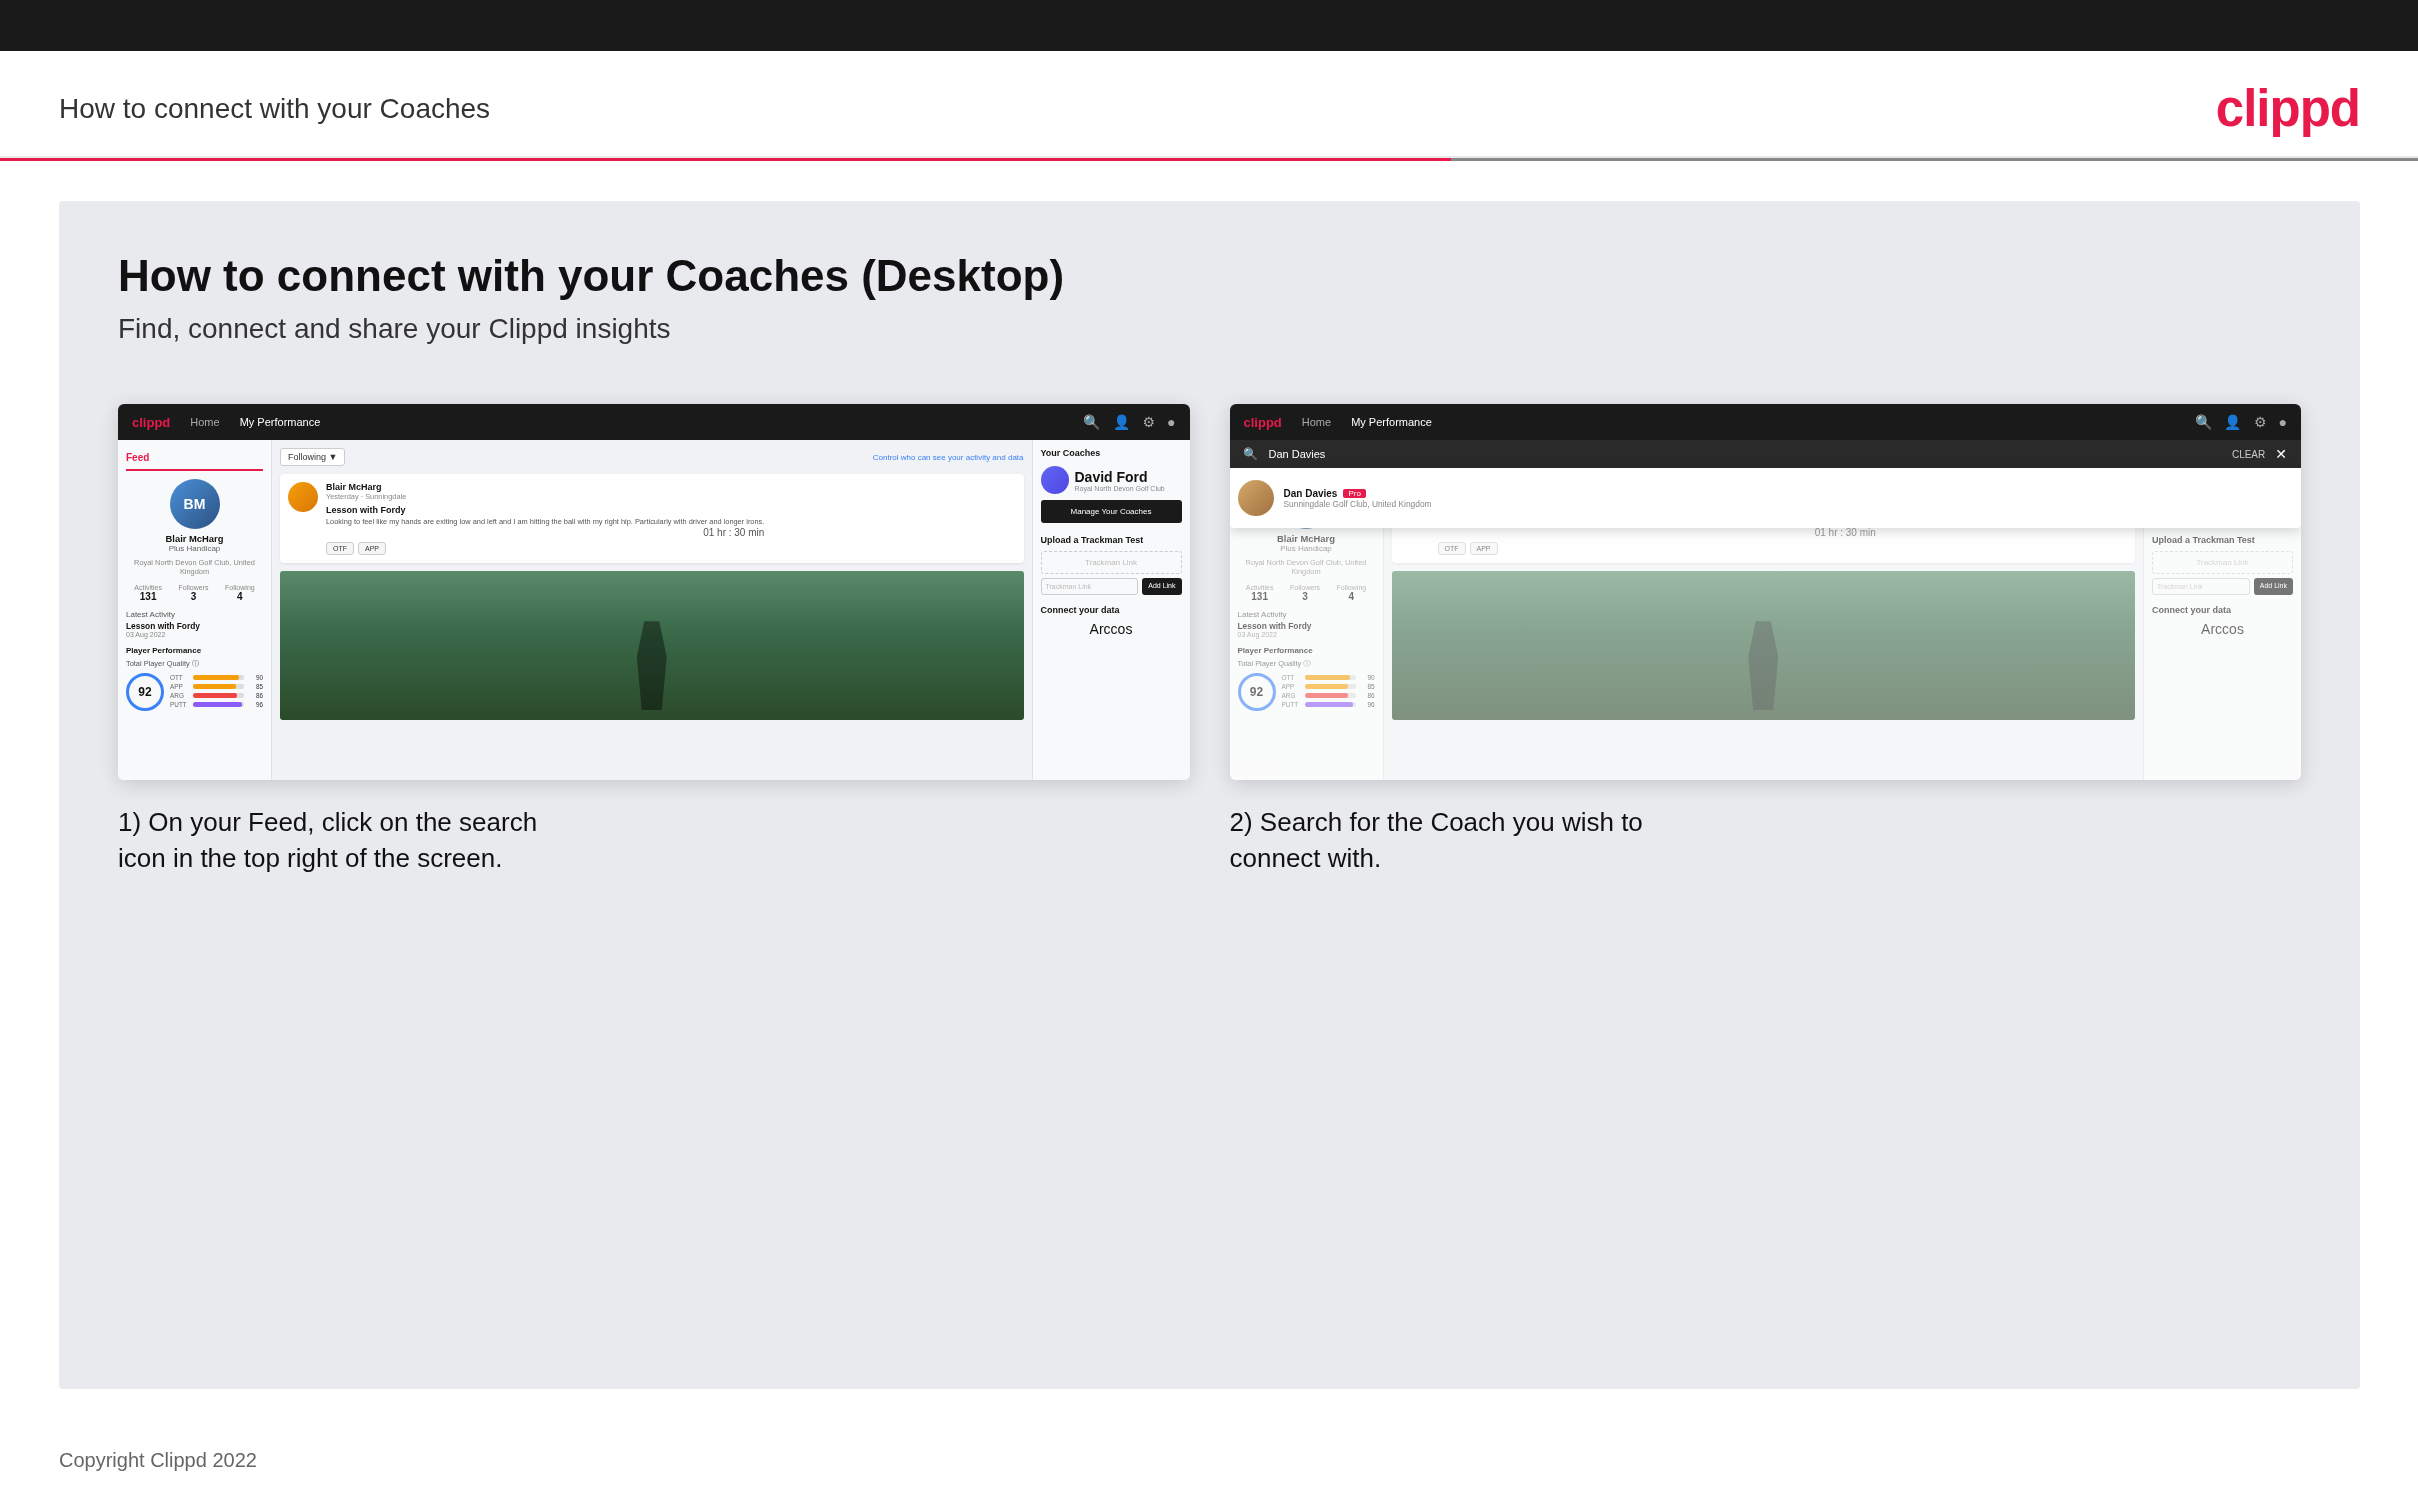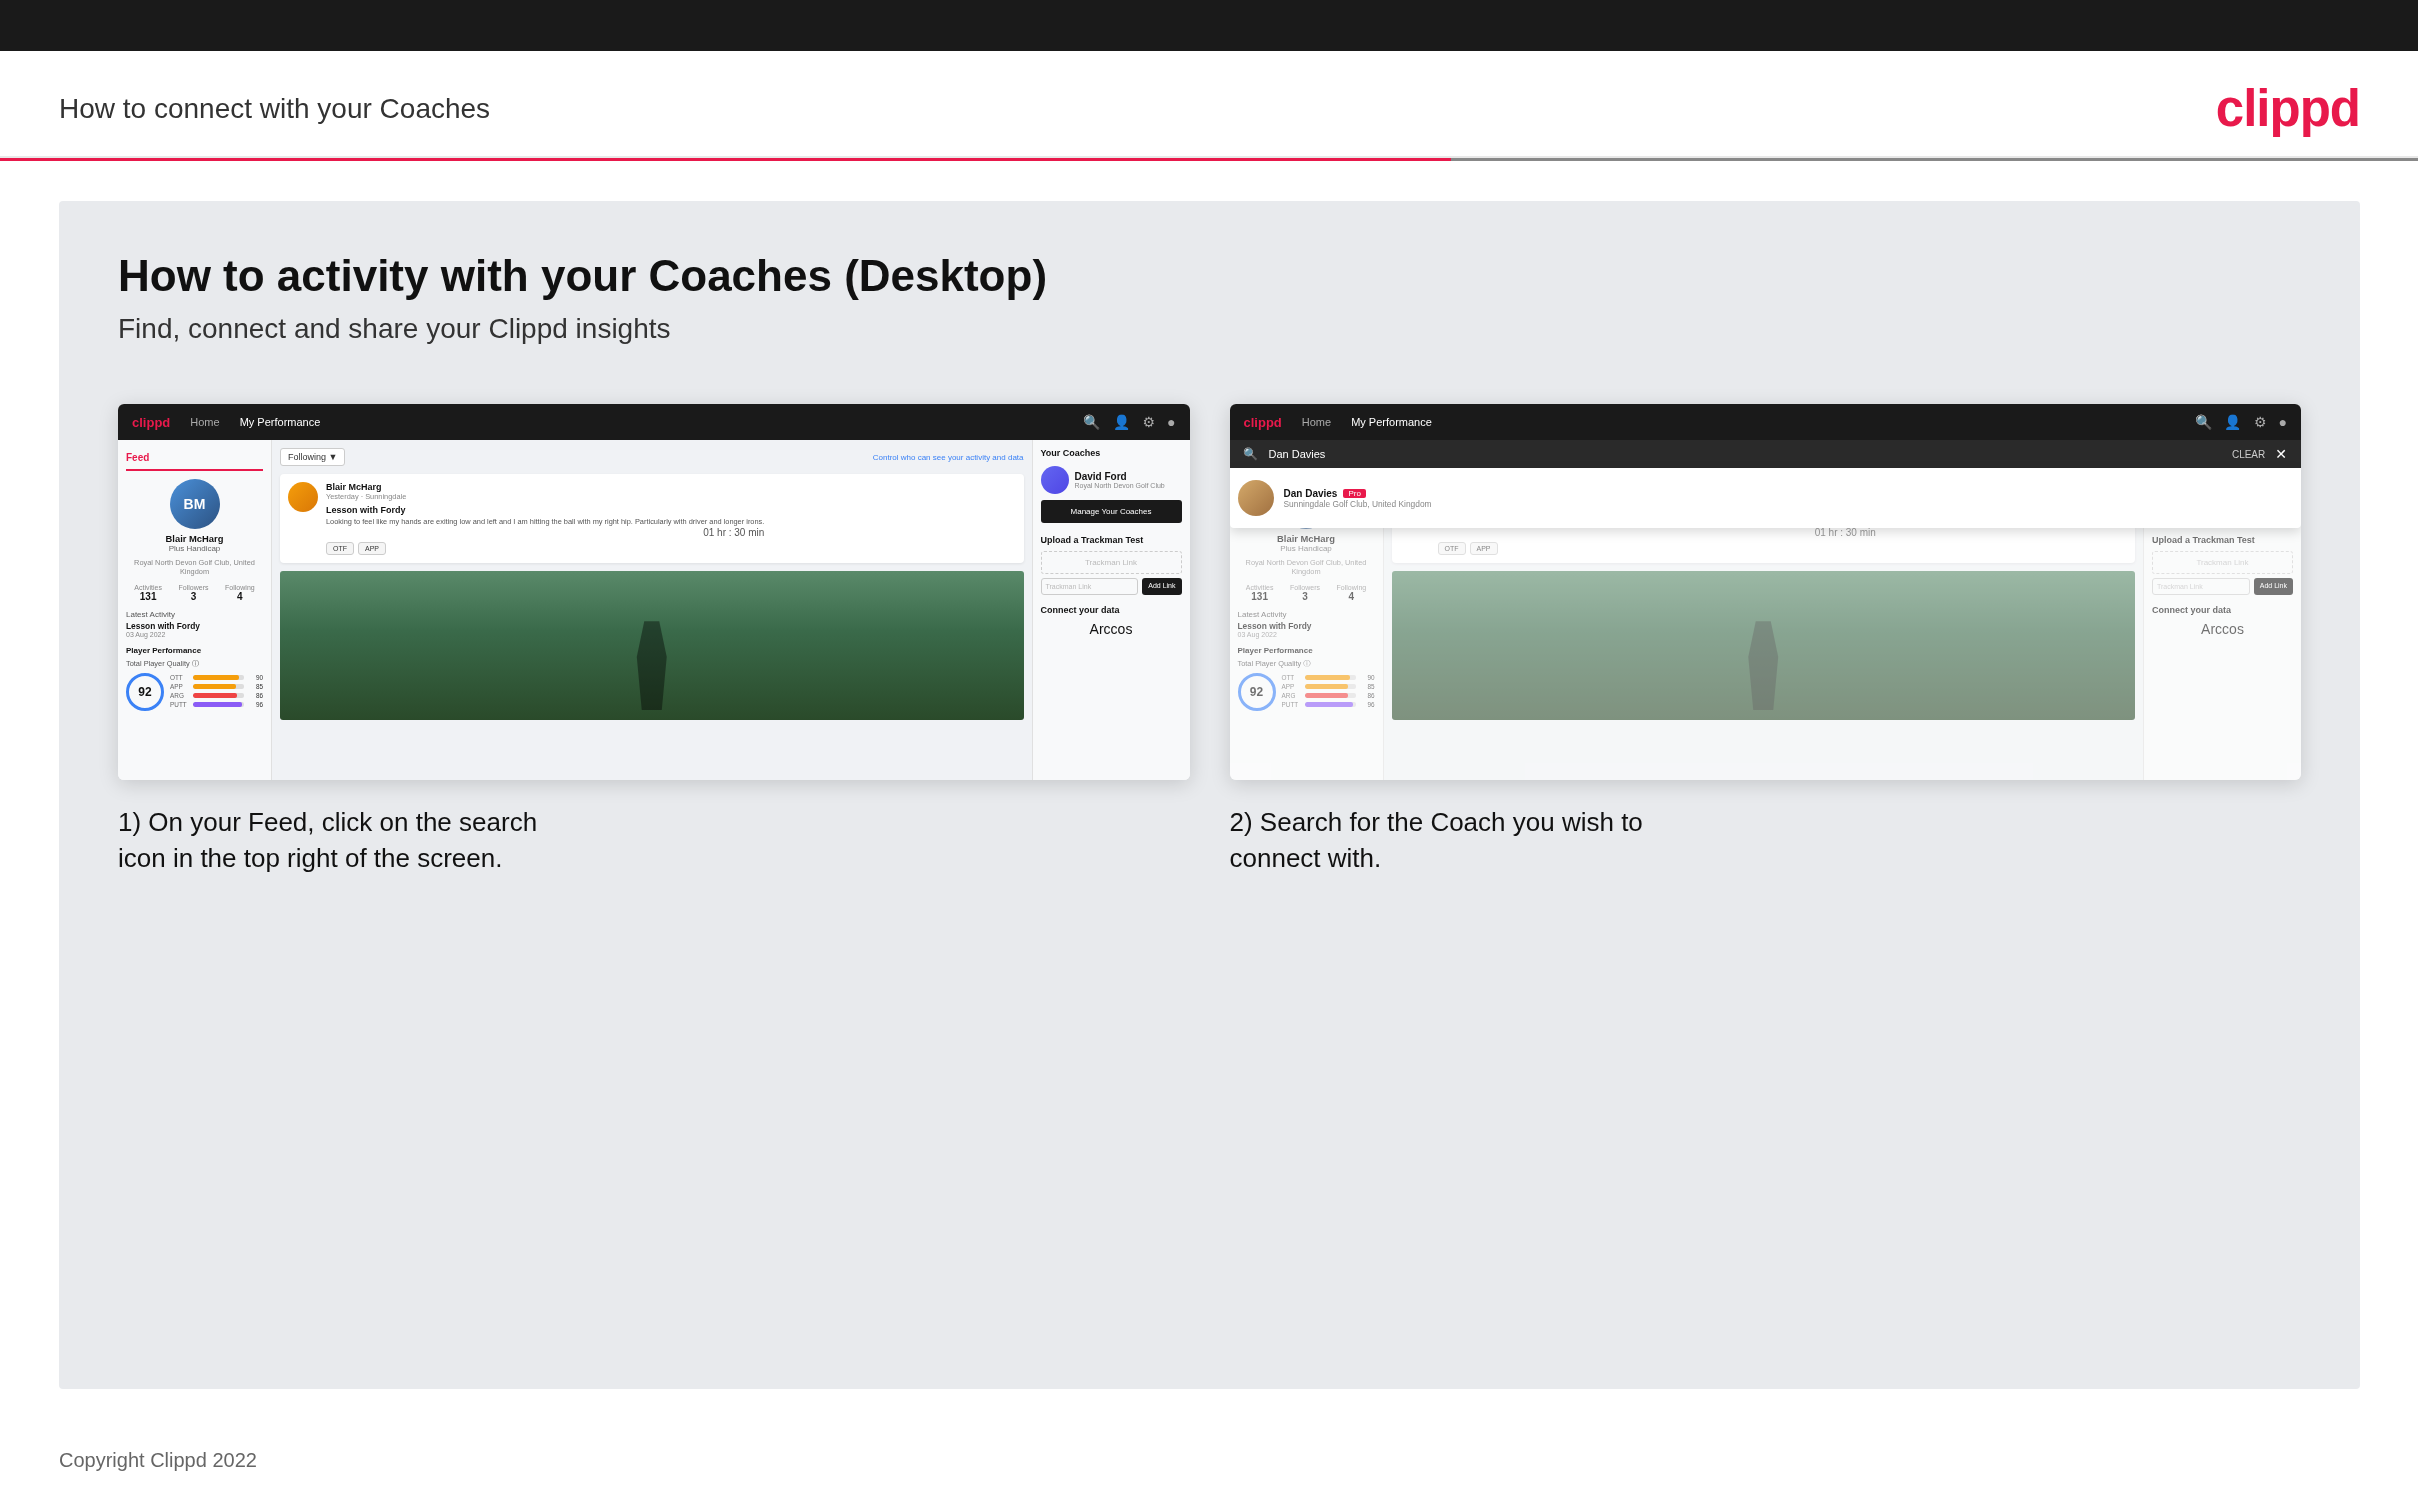--- a/index.html
+++ b/index.html
@@ -372,21 +372,21 @@
       margin-bottom: 6px;
     }
     .mock-coach-avatar {
       width: 28px;
       height: 28px;
       border-radius: 50%;
       background: linear-gradient(135deg, #6366f1, #4f46e5);
       flex-shrink: 0;
     }
     .mock-coach-name {
-      font-size: 10px;
+      font-size: 14px;
       font-weight: 600;
       color: #111;
     }
     .mock-coach-club {
       font-size: 7px;
       color: #888;
     }
     .mock-manage-btn {
       width: 100%;
       background: #1a1a1a;
@@ -529,21 +529,21 @@
 
 <div class="top-bar"></div>
 
 <div class="header">
   <span class="header-title">How to connect with your Coaches</span>
   <span class="clippd-logo">clippd</span>
 </div>
 <div class="header-divider"></div>
 
 <div class="main-content">
-  <div class="page-heading">How to activity with your Coaches (Desktop)</div>
+  <div class="page-heading">How to connect with your Coaches (Desktop)</div>
   <div class="page-subheading">Find, connect and share your Clippd insights</div>
 
   <div class="screenshots-row">
 
     <div class="screenshot-block">
       <div class="screenshot-frame">
 
         <div class="mock-nav">
           <span class="mock-logo-sm">clippd</span>
           <span class="mock-nav-item">Home</span>

